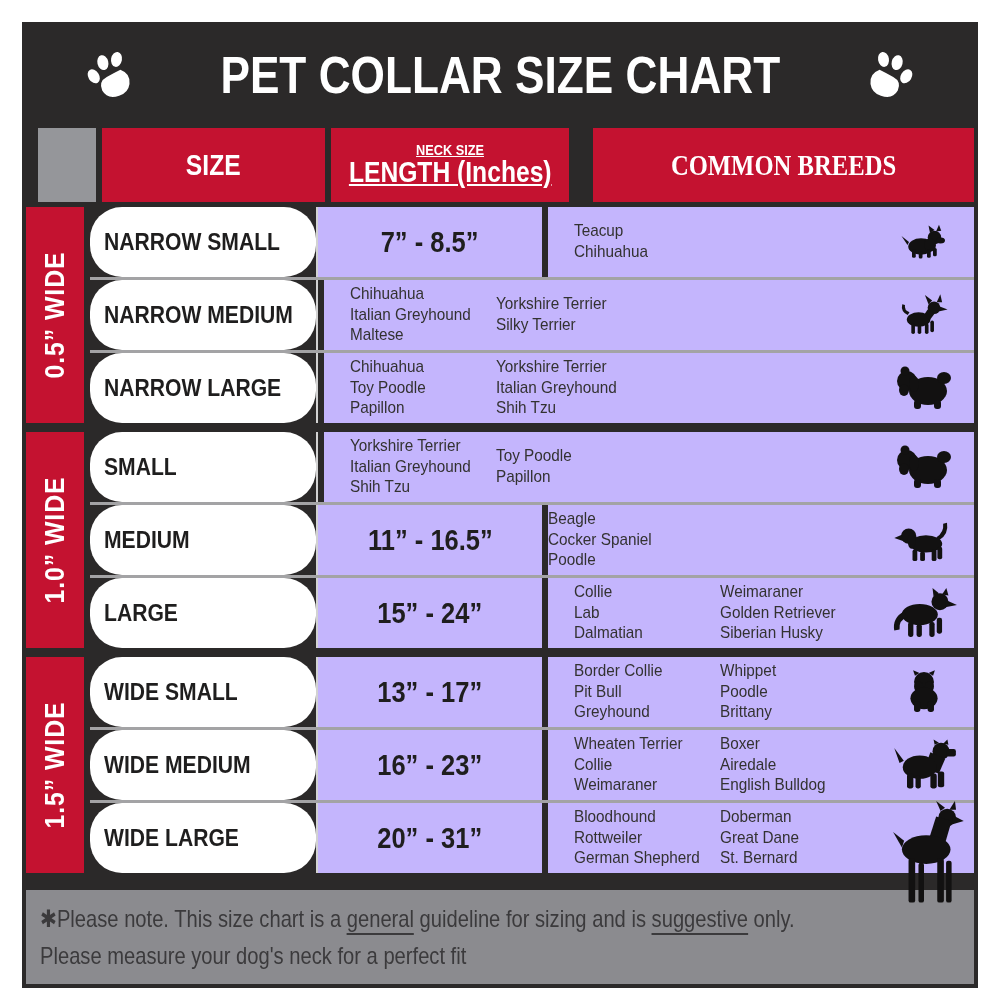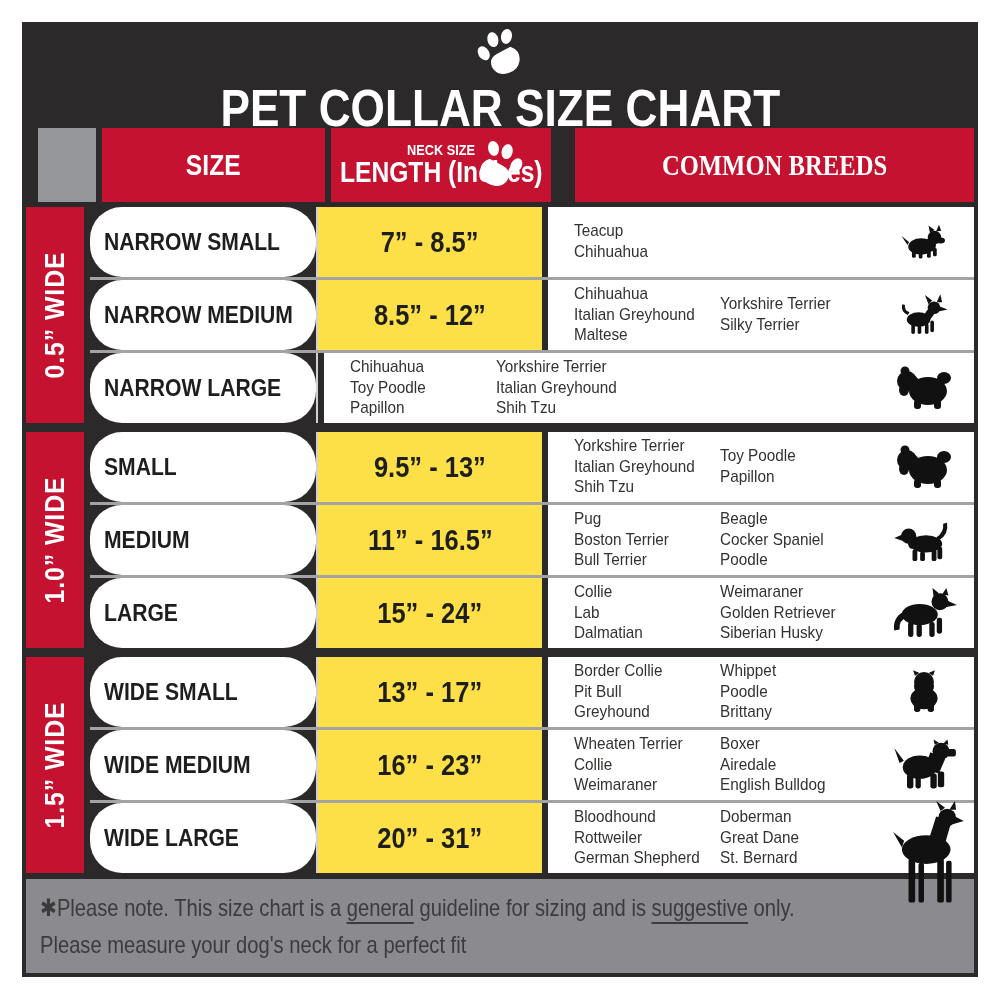--- a/index.html
+++ b/index.html
@@ -7,65 +7,65 @@
     --divider:#a3a3a5; --light-div:#d2d2d2; --ink:#1f1e1e; --breed:#333231; --note:#3b3a3c;
   }
   *{box-sizing:border-box; margin:0; padding:0;}
   html,body{width:1000px; height:1000px; background:#fff;
     font-family:"Liberation Sans", sans-serif;}
   .page{width:1000px; height:1000px; padding:22px; background:#fff;}
   .chart{width:956px; background:var(--dark); padding:4px; display:flex; flex-direction:column;}
 
   
   .titlebar{height:97px; display:flex; align-items:center; justify-content:space-between;
-    padding:0 58px; margin-bottom:5px;flex-direction:column;}
+    padding:0 58px; margin-bottom:5px;}
   .title{color:#fff; font-size:52px; font-weight:bold; white-space:nowrap;
     transform:scaleX(.85); letter-spacing:0px;}
   .paw svg{width:52px; height:52px; display:block;}
   .paw.flip svg{transform:scaleX(-1);}
 
   
   .header-row{display:flex; height:74px; margin-bottom:5px;padding-left:12px;}
   .corner{width:58px; height:100%; background:var(--corner); margin-right:6px;}
   .hcell{background:var(--red); color:#fff; display:flex; flex-direction:column;
     align-items:center; justify-content:center;}
   .hcell.col-size{width:223px; margin-right:6px;}
-  .hcell.col-length{width:220px; margin-right:24px;}
+  .hcell.col-length{width:238px; margin-right:24px;text-decoration:underline;}
   .hcell.col-breeds{flex:1;font-family:Liberation Serif, serif;}
   .h-big{display:block; font-size:29px; font-weight:bold; transform:scaleX(.85); white-space:nowrap;}
   .h-small{display:block; font-size:15px; font-weight:bold; transform:scaleX(.85);
     margin-bottom:-2px; white-space:nowrap;}
 
   
   .section{display:flex; margin-bottom:9px;}
   .section:last-child{margin-bottom:3px;}
   .sidebar{width:58px; background:var(--red); margin-right:6px;
     display:flex; align-items:center; justify-content:center;}
   .sidebar-label{color:#fff; font-weight:bold; font-size:27px; white-space:nowrap;
     writing-mode:vertical-rl; transform:rotate(180deg) scaleY(.92); letter-spacing:1px;}
   .rows{flex:1; display:flex; flex-direction:column;}
   .row{display:flex; height:70px;}
   .row-divider{height:3px; background:var(--divider);}
   .cell-size{width:226px; background:#fff; display:flex; align-items:center; padding-left:14px;border-radius:32px;}
   .size-name{font-size:24px; font-weight:bold; color:var(--ink); white-space:nowrap;
     transform:scaleX(.88); transform-origin:left center;}
   .vdiv-light{width:2px; background:var(--light-div);}
-  .cell-length{width:224px; background:#fde047; display:flex; align-items:center; justify-content:center;}
+  .cell-length{width:224px; background:#c4b5fd; display:flex; align-items:center; justify-content:center;}
   .length-val{font-size:30px; font-weight:bold; color:var(--ink); white-space:nowrap; transform:scaleX(.85);}
   .vdiv-dark{width:6px;}
-  .cell-breeds{flex:1; background:#ffffff; display:flex; align-items:center;text-decoration:underline;}
+  .cell-breeds{flex:1; background:#c4b5fd; display:flex; align-items:center;text-decoration:underline;}
   .breeds-col1{width:172px; padding-left:26px;}
   .breeds-col2{flex:1;}
   .breed-text{font-size:17px; line-height:1.22; color:var(--breed); white-space:pre-line;
     display:inline-block; transform:scaleX(.9); transform-origin:left center;}
   .icon-box{width:100px; display:flex; align-items:flex-end; justify-content:center; position:relative;}
   .icon-box svg{display:block; fill:#121111; position:relative; z-index:3;}
 
   
-  .footer{background:var(--footer-bg); min-height:94px; margin-top:3px;
+  .footer{background:var(--footer-bg); min-height:94px; margin-top:14px;
     display:flex; flex-direction:column; justify-content:center; padding:10px 14px;}
   .note-line{font-size:24px; color:var(--note); white-space:nowrap;
     transform:scaleX(.84); transform-origin:left center; line-height:1.55;}
   .note-line .u{border-bottom:2px solid var(--note); padding-bottom:1px;}
 </style>
 </head>
 <body>
 
 <div class="page">
   <div class="chart">
@@ -141,23 +141,20 @@
                   </span>
                 </div>
               </div>
             </div>
             <div class="row-divider"></div>
             <div class="row">
               <div class="cell-size">
                 <span class="size-name">NARROW MEDIUM</span>
               </div>
               <div class="vdiv-light"></div>
-              <div class="cell-length">
-                <span class="length-val">8.5” - 12”</span>
-              </div>
               <div class="vdiv-dark"></div>
               <div class="cell-breeds">
                 <div class="breeds-col1"><span class="breed-text">Chihuahua
 Italian Greyhound
 Maltese</span></div>
                 <div class="breeds-col2"><span class="breed-text">Yorkshire Terrier
 Silky Terrier</span></div>
                 <div class="icon-box">
                   <span>
                     <svg viewBox="0 0 64 48" width="58" height="44">
@@ -212,23 +209,20 @@
         <div class="section">
           <div class="sidebar">
             <span class="sidebar-label">1.0” WIDE</span>
           </div>
           <div class="rows">
             <div class="row">
               <div class="cell-size">
                 <span class="size-name">SMALL</span>
               </div>
               <div class="vdiv-light"></div>
-              <div class="cell-length">
-                <span class="length-val">9.5” - 13”</span>
-              </div>
               <div class="vdiv-dark"></div>
               <div class="cell-breeds">
                 <div class="breeds-col1"><span class="breed-text">Yorkshire Terrier
 Italian Greyhound
 Shih Tzu</span></div>
                 <div class="breeds-col2"><span class="breed-text">Toy Poodle
 Papillon</span></div>
                 <div class="icon-box">
                   <span>
                     <svg viewBox="0 0 64 48" width="64" height="48">
@@ -249,23 +243,20 @@
             <div class="row">
               <div class="cell-size">
                 <span class="size-name">MEDIUM</span>
               </div>
               <div class="vdiv-light"></div>
               <div class="cell-length">
                 <span class="length-val">11” - 16.5”</span>
               </div>
               <div class="vdiv-dark"></div>
               <div class="cell-breeds">
-                <div class="breeds-col1"><span class="breed-text">Pug
-Boston Terrier
-Bull Terrier</span></div>
                 <div class="breeds-col2"><span class="breed-text">Beagle
 Cocker Spaniel
 Poodle</span></div>
                 <div class="icon-box">
                   <span>
                     <svg viewBox="0 0 64 48" width="66" height="46">
                       <ellipse cx="34" cy="28" rx="17" ry="9"></ellipse>
                       <circle cx="16" cy="20" r="8"></circle>
                       <polygon points="10,18 1,22 10,25"></polygon>
                       <ellipse cx="19" cy="25" rx="4" ry="8"></ellipse>

